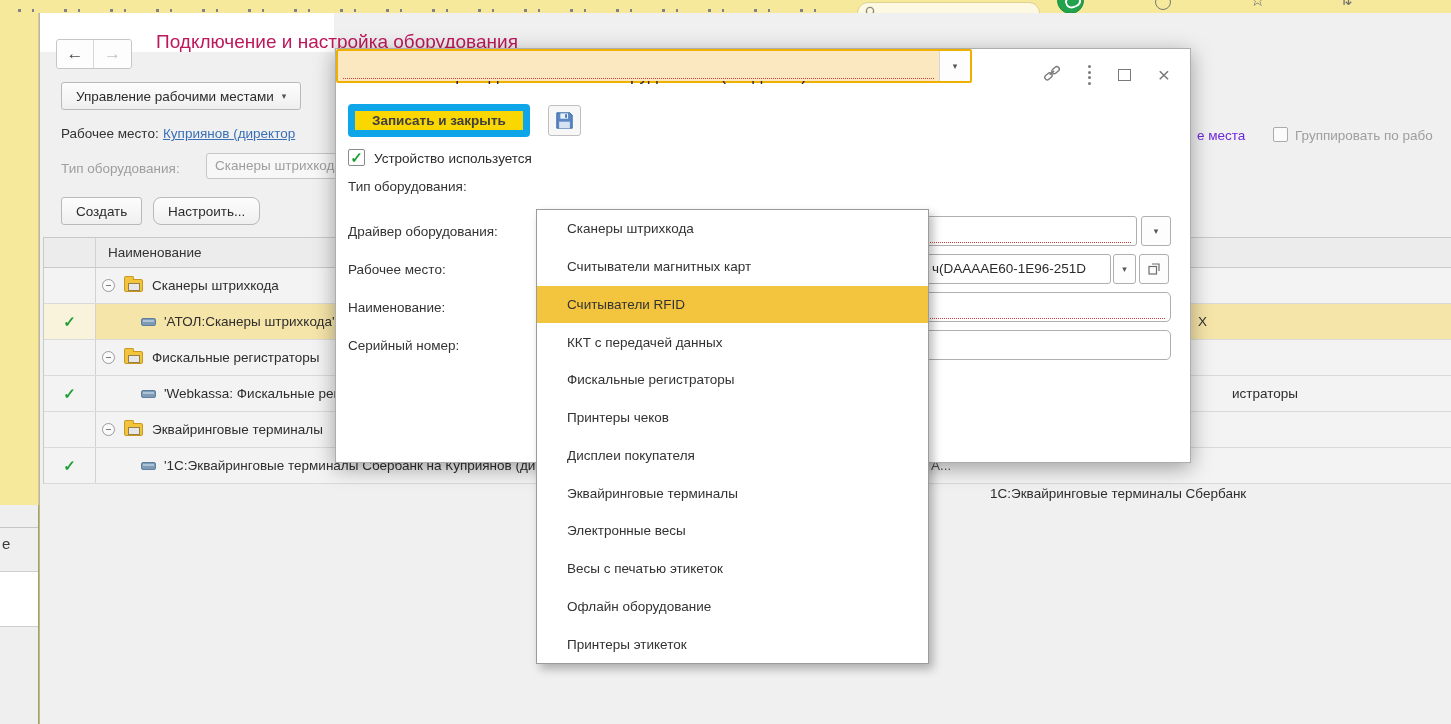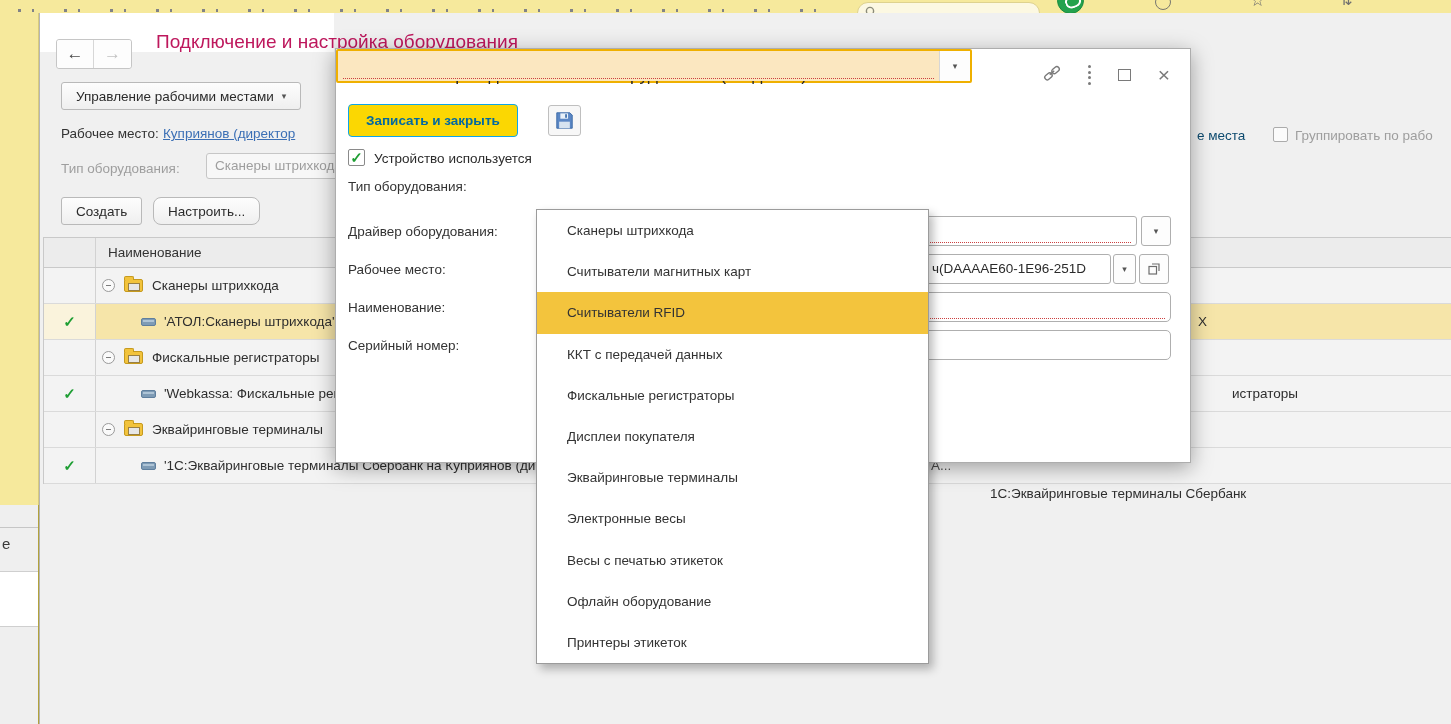--- a/index.html
+++ b/index.html
@@ -44,21 +44,21 @@
   #btn-manage .caret { font-size:9px; margin-left:8px; color:#555; }
   .lbl { font-size:13.5px; color:#333; white-space:nowrap; }
   .lbl.dis { color:#9E9E9E; }
   #ws-label { left:21px; top:113px; }
   #ws-link { left:123px; top:113px; font-size:13.5px; color:#3B6FB5; text-decoration:underline; white-space:nowrap; }
   #type-label { left:21px; top:148px; }
   #type-input { left:166px; top:140px; width:220px; height:26px; background:#F7F7F7; border:1px solid #C6C6C6; border-radius:3px;
     font-size:13.5px; color:#9E9E9E; padding:0 8px; line-height:24px; white-space:nowrap; overflow:hidden; }
   #btn-create { left:21px; top:184px; }
   #btn-configure { left:113px; top:184px;border-radius:8px; }
-  #frag-places { left:1157px; top:115px; font-size:13.5px; color:#0c4a6e; white-space:nowrap; }
+  #frag-places { left:1157px; top:115px; font-size:13.5px; color:#6d28d9; white-space:nowrap; }
   #chk-group-box { left:1233px; top:114px; width:15px; height:15px; background:#FBFBFB; border:1px solid #ABABAB; border-radius:2px; }
   #chk-group-label { left:1255px; top:115px; font-size:13.5px; color:#9E9E9E; white-space:nowrap; }
 
   
   #table { left:3px; top:224px; width:1409px; border-top:1px solid #C9C9C9; border-left:1px solid #C9C9C9; }
   #table .thead { height:30px; background:#ECECEC; border-bottom:1px solid #C9C9C9; display:flex; }
   #table .c1 { width:52px; flex:none; border-right:1px solid #D2D2D2; display:flex; align-items:center; justify-content:center; }
   #table .c2 { flex:1; display:flex; align-items:center; position:relative; overflow:hidden; }
   #table .thead .c2 { padding-left:12px; font-size:13.5px; color:#333; }
   #table .row { height:36px; display:flex; border-bottom:1px solid #DADADA; background:#F3F3F3; position:relative; }
@@ -85,22 +85,22 @@
   #modal { left:335px; top:48px; width:856px; height:415px; background:#FFFFFF; border:1px solid #ADADAD;
     box-shadow:0 5px 20px rgba(0,0,0,.35); z-index:10; }
   #dlg-star { left:12px; top:14px; font-size:19px; color:#C9C9C9; }
   #dlg-title { left:40px; top:15px; font-size:17.5px; color:#2B2B2B; white-space:nowrap; }
   #dlg-icons { position:absolute; right:20px; top:16px; display:flex; align-items:center; gap:27px; }
   #dlg-icons .ic { color:#7A7A7A; cursor:default; }
   #ic-dots { display:flex; flex-direction:column; gap:2.5px; }
   #ic-dots i { width:3px; height:3px; background:#7A7A7A; border-radius:50%; }
   #ic-max { width:13px; height:12px; border:1.5px solid #7A7A7A; }
   #ic-close { font-size:21px; line-height:14px; }
-  #btn-save-close { left:12px; top:55px; height:33px; background:#FBD702; border:1px solid #0ea5e9; border-radius:4px;
-    font-weight:bold; font-size:13.5px; color:#0369a1; padding:0 17px; display:inline-flex; align-items:center; }
+  #btn-save-close { left:12px; top:55px; height:33px; background:#FBD702; border:7px solid #0ea5e9; border-radius:4px;
+    font-weight:bold; font-size:13.5px; color:#404040; padding:0 17px; display:inline-flex; align-items:center; }
   #btn-save-icon { left:212px; top:56px; width:33px; height:31px; background:#F7F7F7; border:1px solid #BFBFBF; border-radius:3px;
     display:flex; align-items:center; justify-content:center; }
   #dlg-chk { left:12px; top:100px; width:17px; height:17px; border:1px solid #8A8A8A; border-radius:2px; background:#FFF;
     display:flex; align-items:center; justify-content:center; }
   #dlg-chk .check { font-size:15px; }
   #dlg-chk-label { left:38px; top:102px; font-size:13.5px; color:#2B2B2B; }
   .f-label { position:absolute; left:12px; font-size:13.5px; color:#333; white-space:nowrap; }
   .input { position:absolute; background:#FFF; border:1px solid #AFAFAF; border-radius:3px; height:30px; }
   .red-dot { position:absolute; left:5px; right:5px; bottom:2px; border-bottom:1.4px dotted #CC4040; }
   .arrow-btn { position:absolute; background:#FDFDFD; border:1px solid #AFAFAF; border-radius:3px; height:30px;
@@ -319,19 +319,20 @@
   <div class="f-label" style="top:289px">Серийный номер:</div>
   <div id="inp-serial" class="input"></div>
 </div>
 
 <div id="dropdown" class="abs">
   <div class="item">Сканеры штрихкода</div>
   <div class="item">Считыватели магнитных карт</div>
   <div class="item hl">Считыватели RFID</div>
   <div class="item">ККТ с передачей данных</div>
   <div class="item">Фискальные регистраторы</div>
+  <div class="item">Принтеры чеков</div>
   <div class="item">Дисплеи покупателя</div>
   <div class="item">Эквайринговые терминалы</div>
   <div class="item">Электронные весы</div>
   <div class="item">Весы с печатью этикеток</div>
   <div class="item">Офлайн оборудование</div>
   <div class="item">Принтеры этикеток</div>
 </div>
 
 </body></html>

